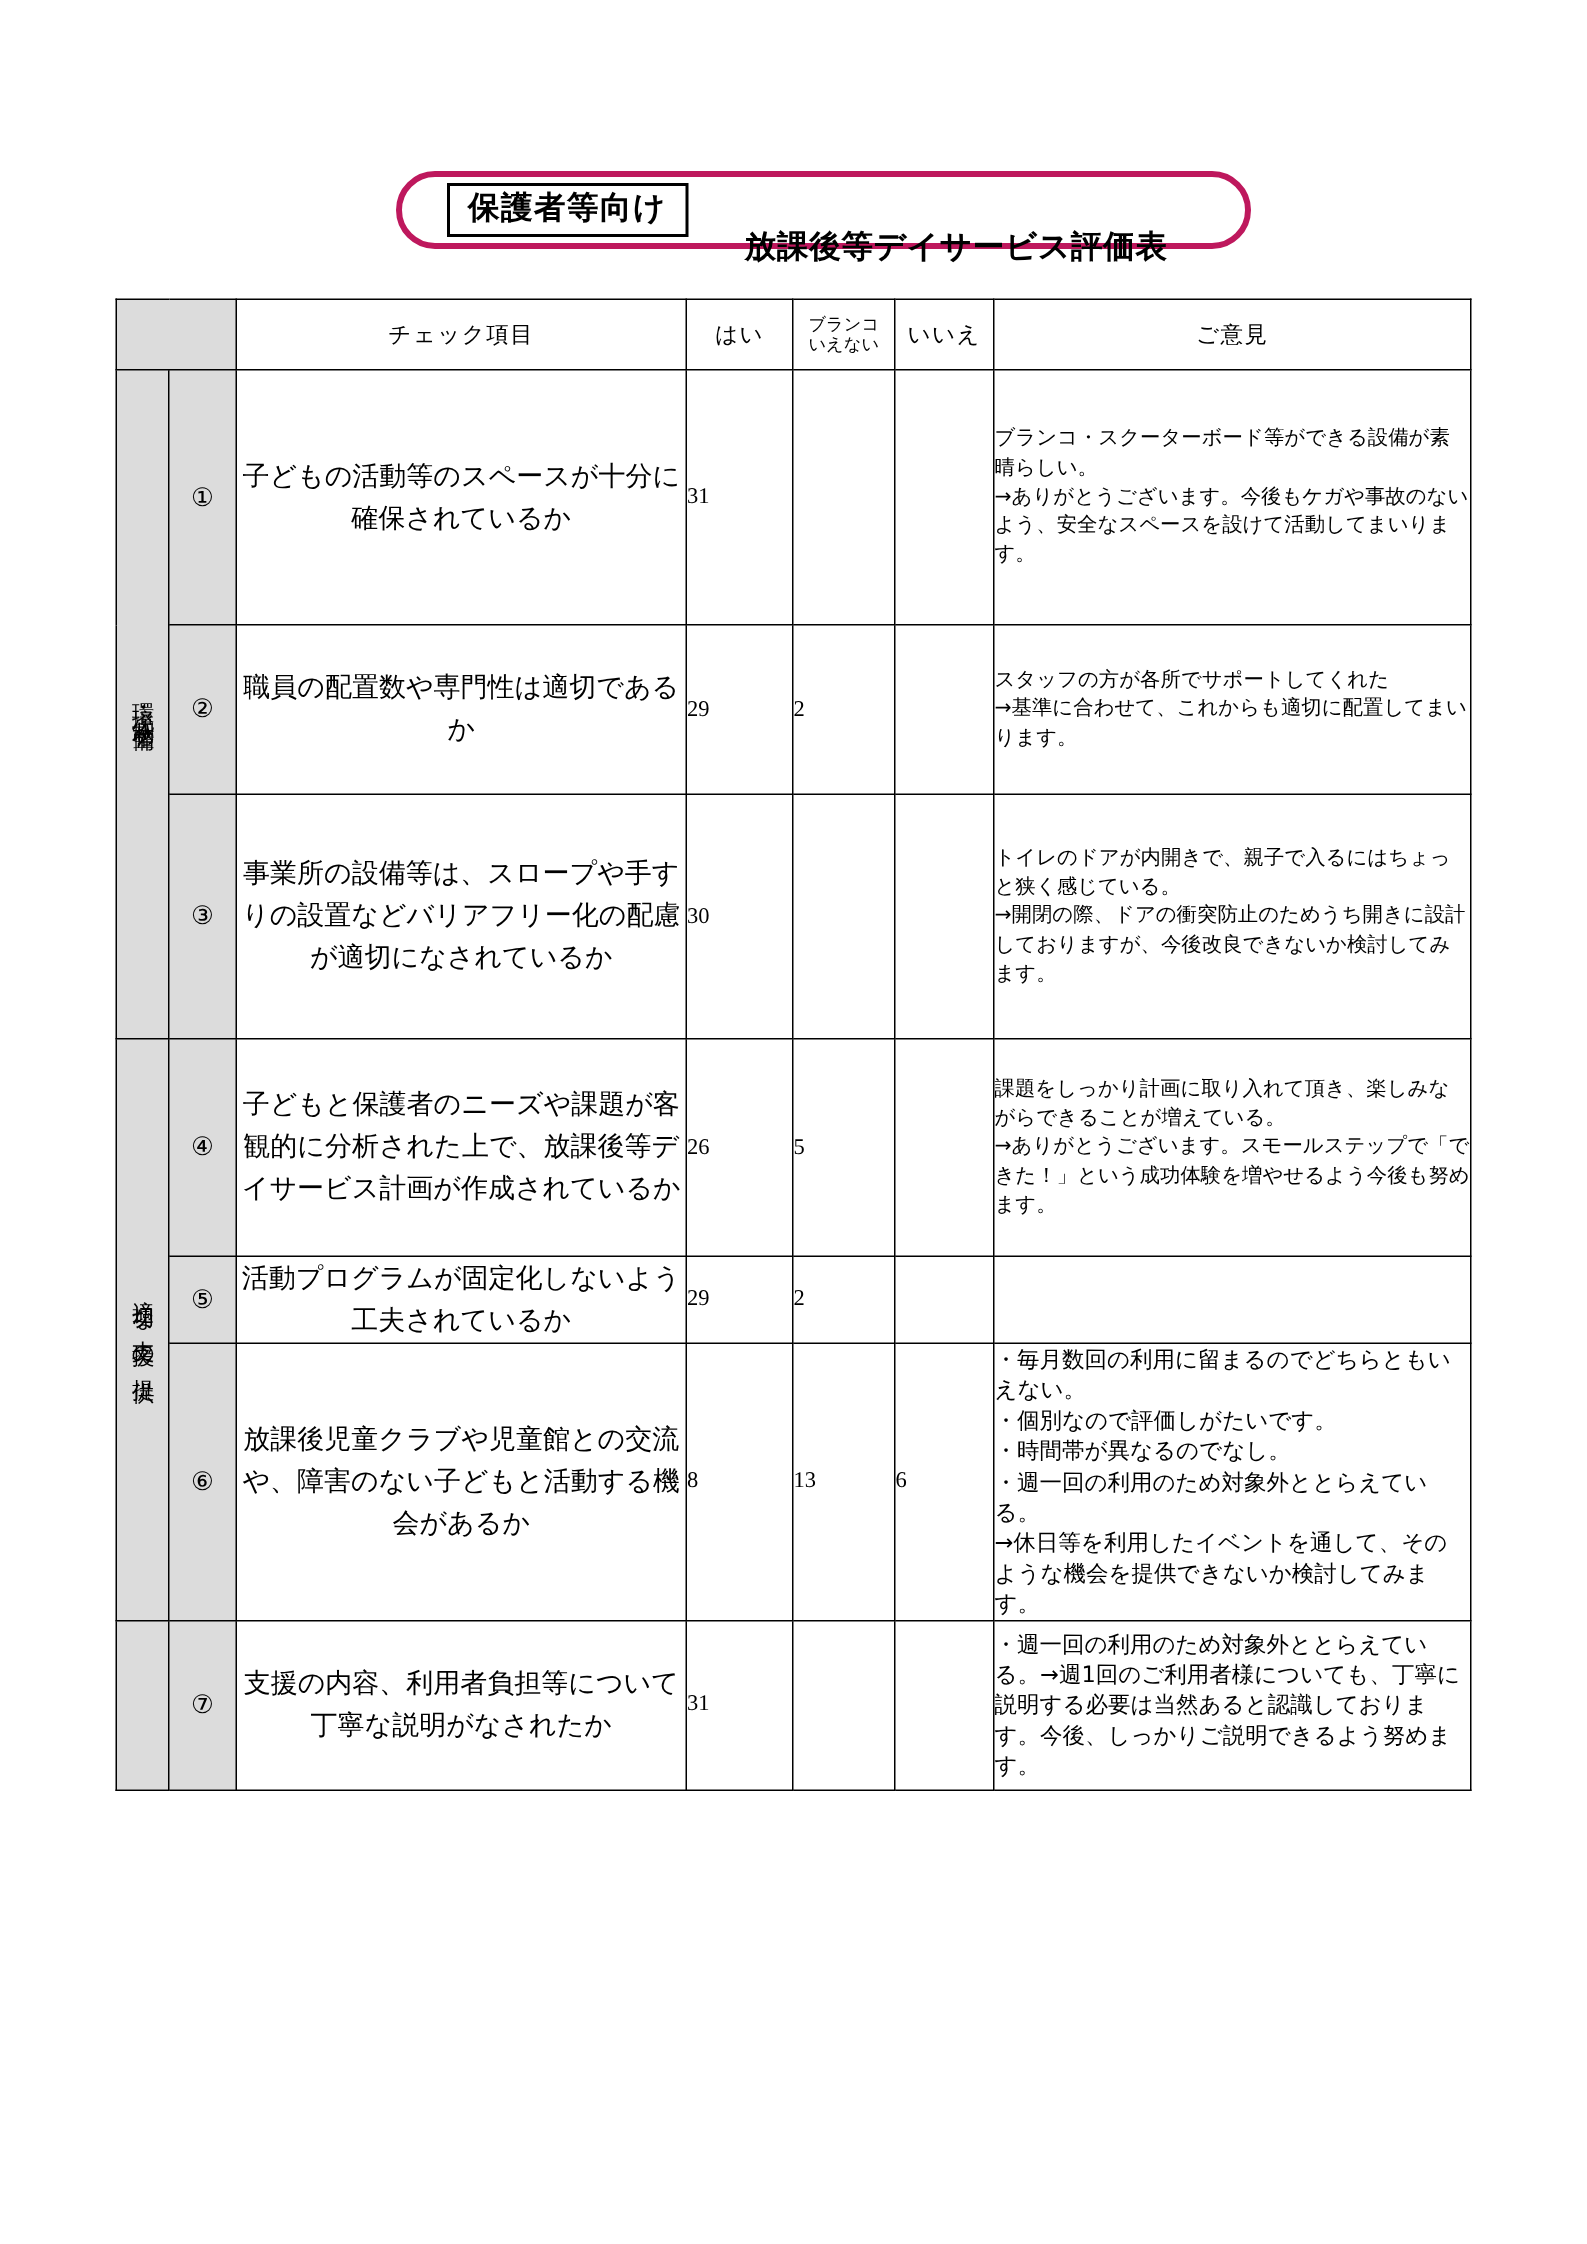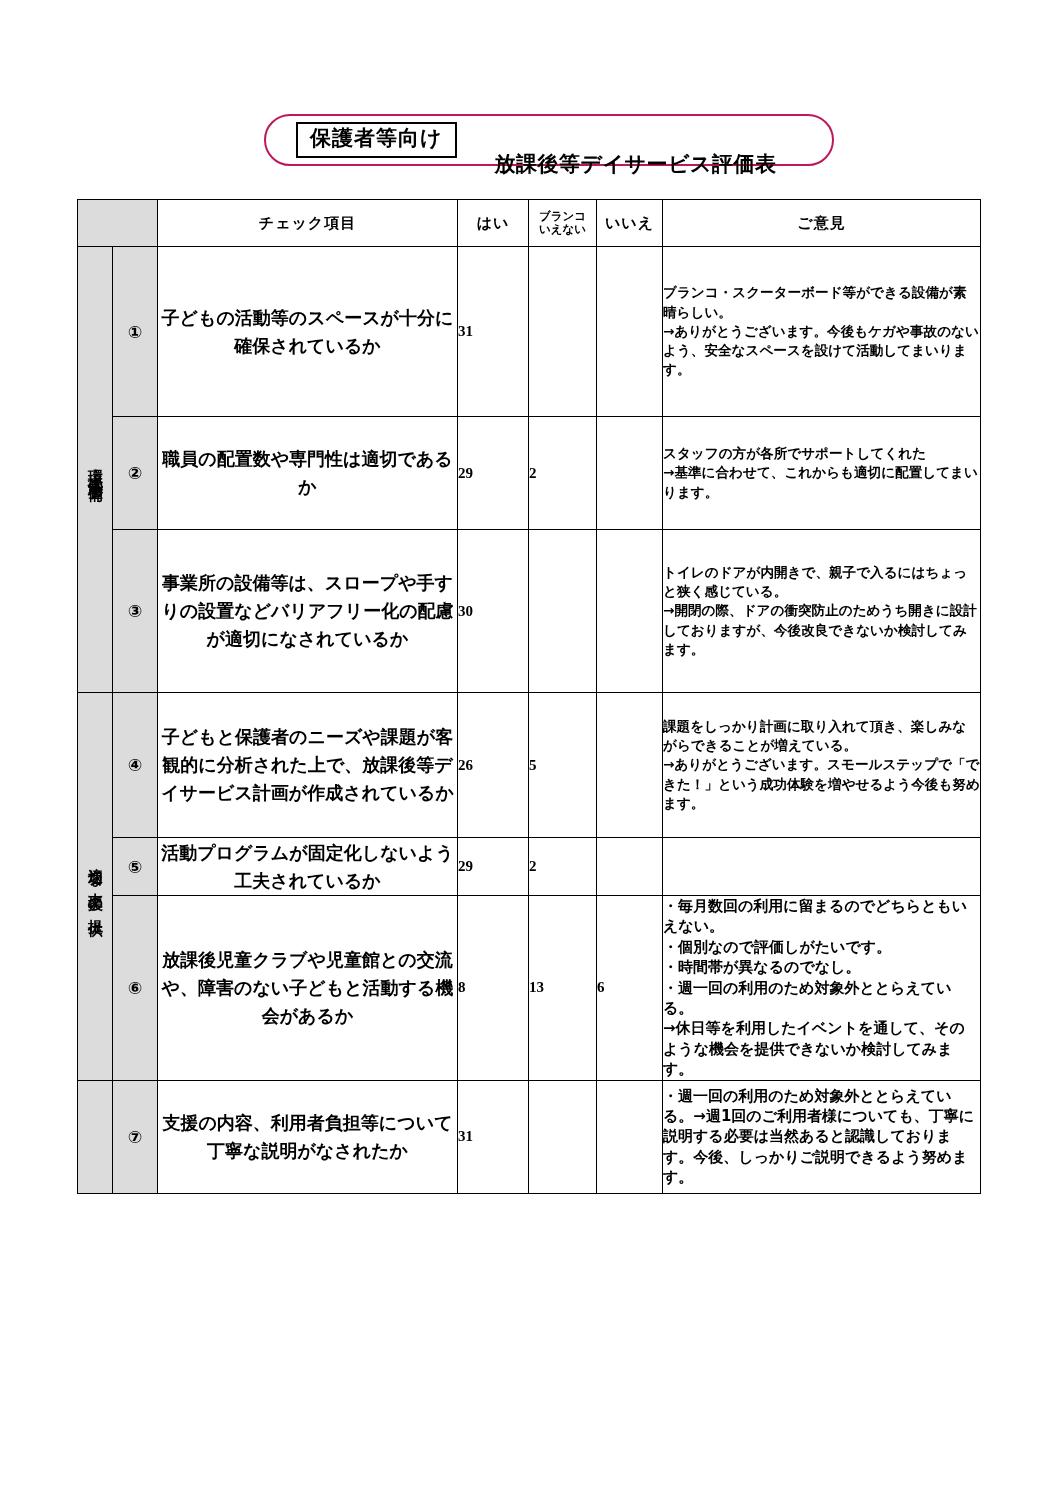--- a/index.html
+++ b/index.html
@@ -16,21 +16,21 @@
     overflow: hidden;
   }
 
   
   .title-banner {
     position: absolute;
     left: 264px;
     top: 114px;
     width: 570px;
     height: 52px;
-    border: 2px solid #be185d;
+    border: 4px solid #be185d;
     border-radius: 26px;
     box-sizing: border-box;
     display: flex;
     align-items: center;
   }
   .title-tag {
     margin-left: 30px;
     border: 2px solid #000;
     padding: 3px 12px 5px 12px;
     font-size: 21px;
@@ -52,21 +52,21 @@
     left: 77px;
     top: 199px;
     width: 903px;
     border-collapse: collapse;
     table-layout: fixed;
   }
   .sheet td, .sheet th {
     border: 1.6px solid #000;
     vertical-align: middle;
     padding: 0;
-    font-weight: bold;
+    font-weight: normal;
   }
 
   
   .col-cat   { width: 35px; }
   .col-num   { width: 45px; }
   .col-item  { width: 300px; }
   .col-yes   { width: 71px; }
   .col-mid   { width: 68px; }
   .col-no    { width: 66px; }
   .col-note  { width: 318px; }

